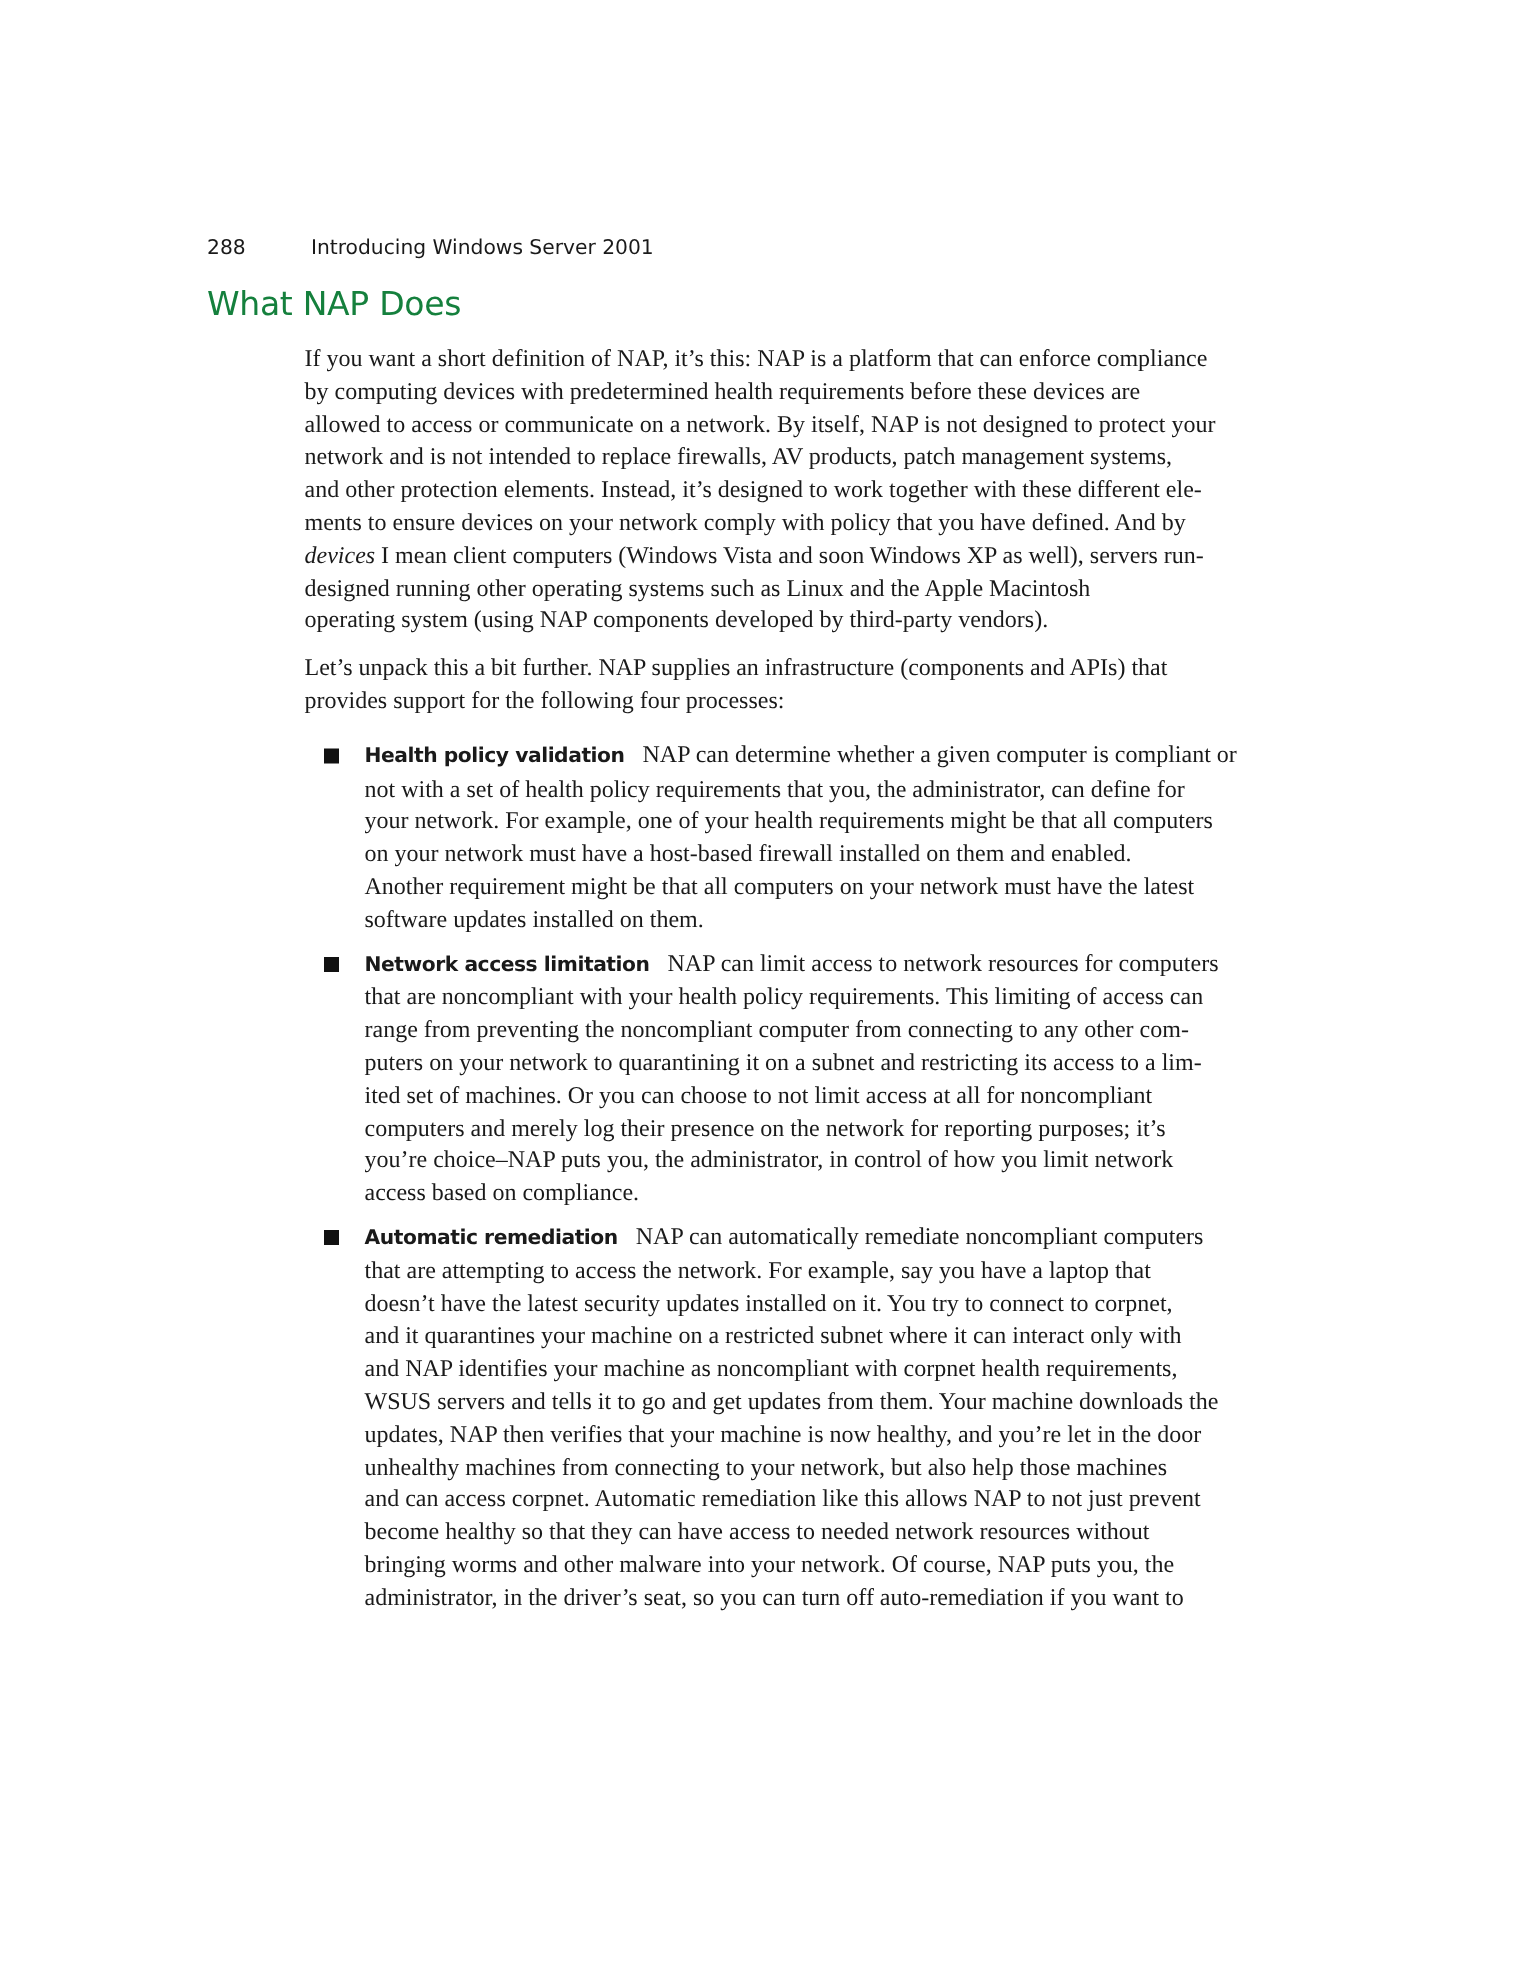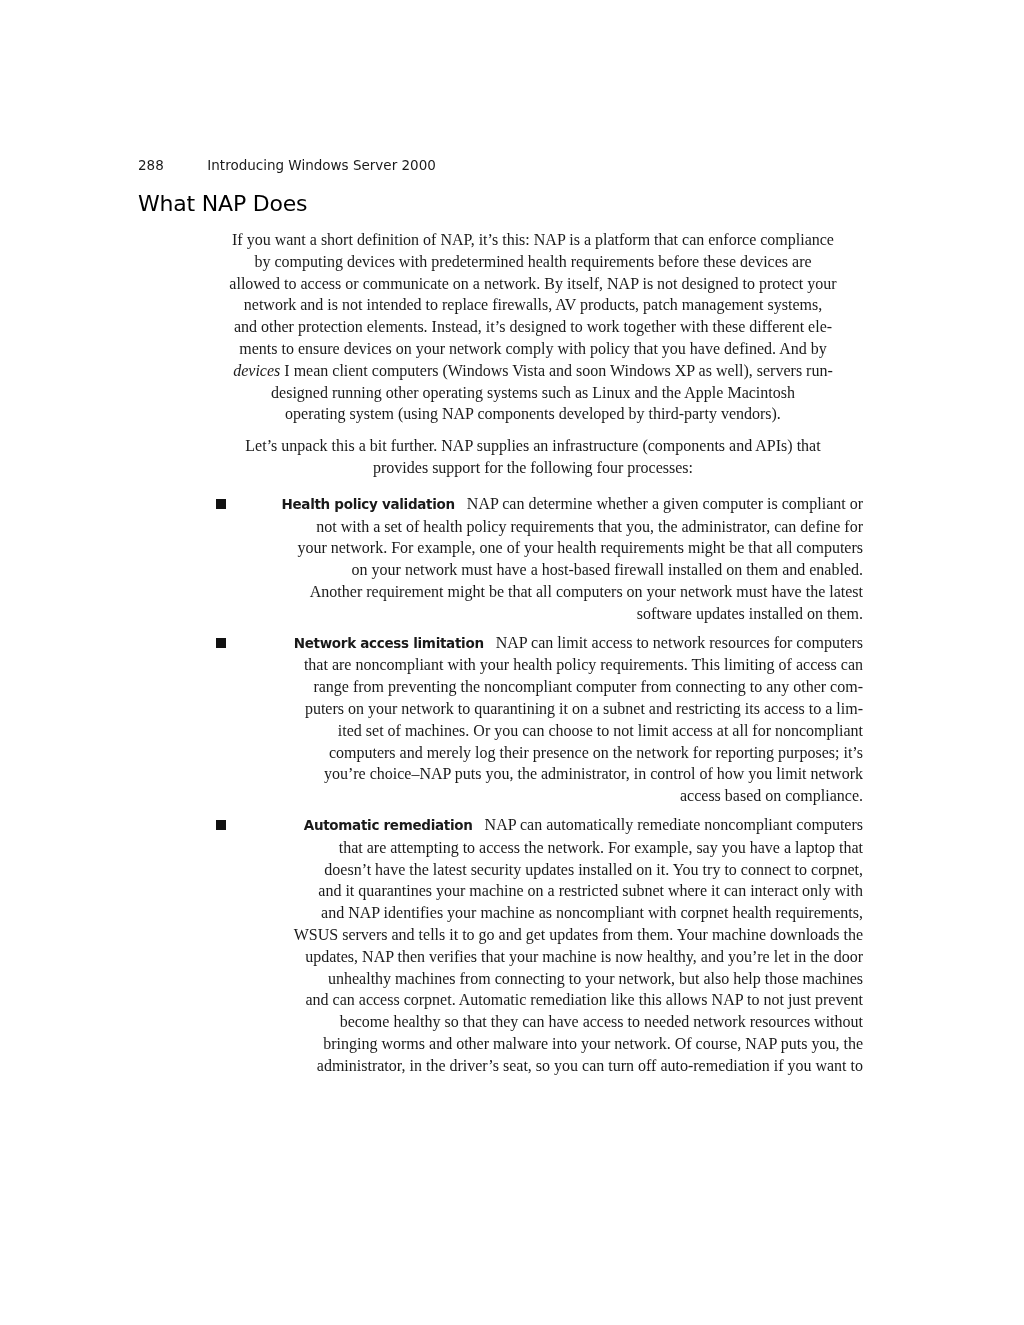--- a/index.html
+++ b/index.html
@@ -34,44 +34,42 @@
     .section-title {
       position: absolute;
       left: 138px;
       top: 189px;
       margin: 0;
       font-family: "DejaVu Sans", sans-serif;
       font-weight: normal;
       font-size: 22px;
       line-height: 30px;
       letter-spacing: -0.2px;
-      color: #000000;
+      color: #15803d;
     }
     .body {
       position: absolute;
       left: 203px;
       top: 229px;
       width: 660px;
       font-family: "Liberation Serif", serif;
       font-size: 16px;
       line-height: 21.8px;
     }
     .para {
       margin: 0 0 10px 0;
-      text-align: center;
     }
     .para .line {
       display: block;
       white-space: nowrap;
     }
     .bullets {
       list-style: none;
       margin: 14px 0 0 0;
       padding: 0;
-      text-align: right;
     }
     .bullet {
       position: relative;
       padding-left: 40px;
       margin-bottom: 7px;
     }
     .bullet .line {
       display: block;
       white-space: nowrap;
     }
@@ -93,21 +91,21 @@
     em {
       font-style: italic;
       margin-top: 44px;
     }
   </style>
 </head>
 <body>
 
 <div class="running-head">
   <span class="page-number">288</span>
-  <span class="book-title">Introducing Windows Server 2000</span>
+  <span class="book-title">Introducing Windows Server 2001</span>
 </div>
 
 <h2 class="section-title">What NAP Does</h2>
 
 <div class="body">
 
   <p class="para">
     <span class="line">If you want a short definition of NAP, it’s this: NAP is a platform that can enforce compliance</span>
     <span class="line">by computing devices with predetermined health requirements before these devices are</span>
     <span class="line">allowed to access or communicate on a network. By itself, NAP is not designed to protect your</span>

